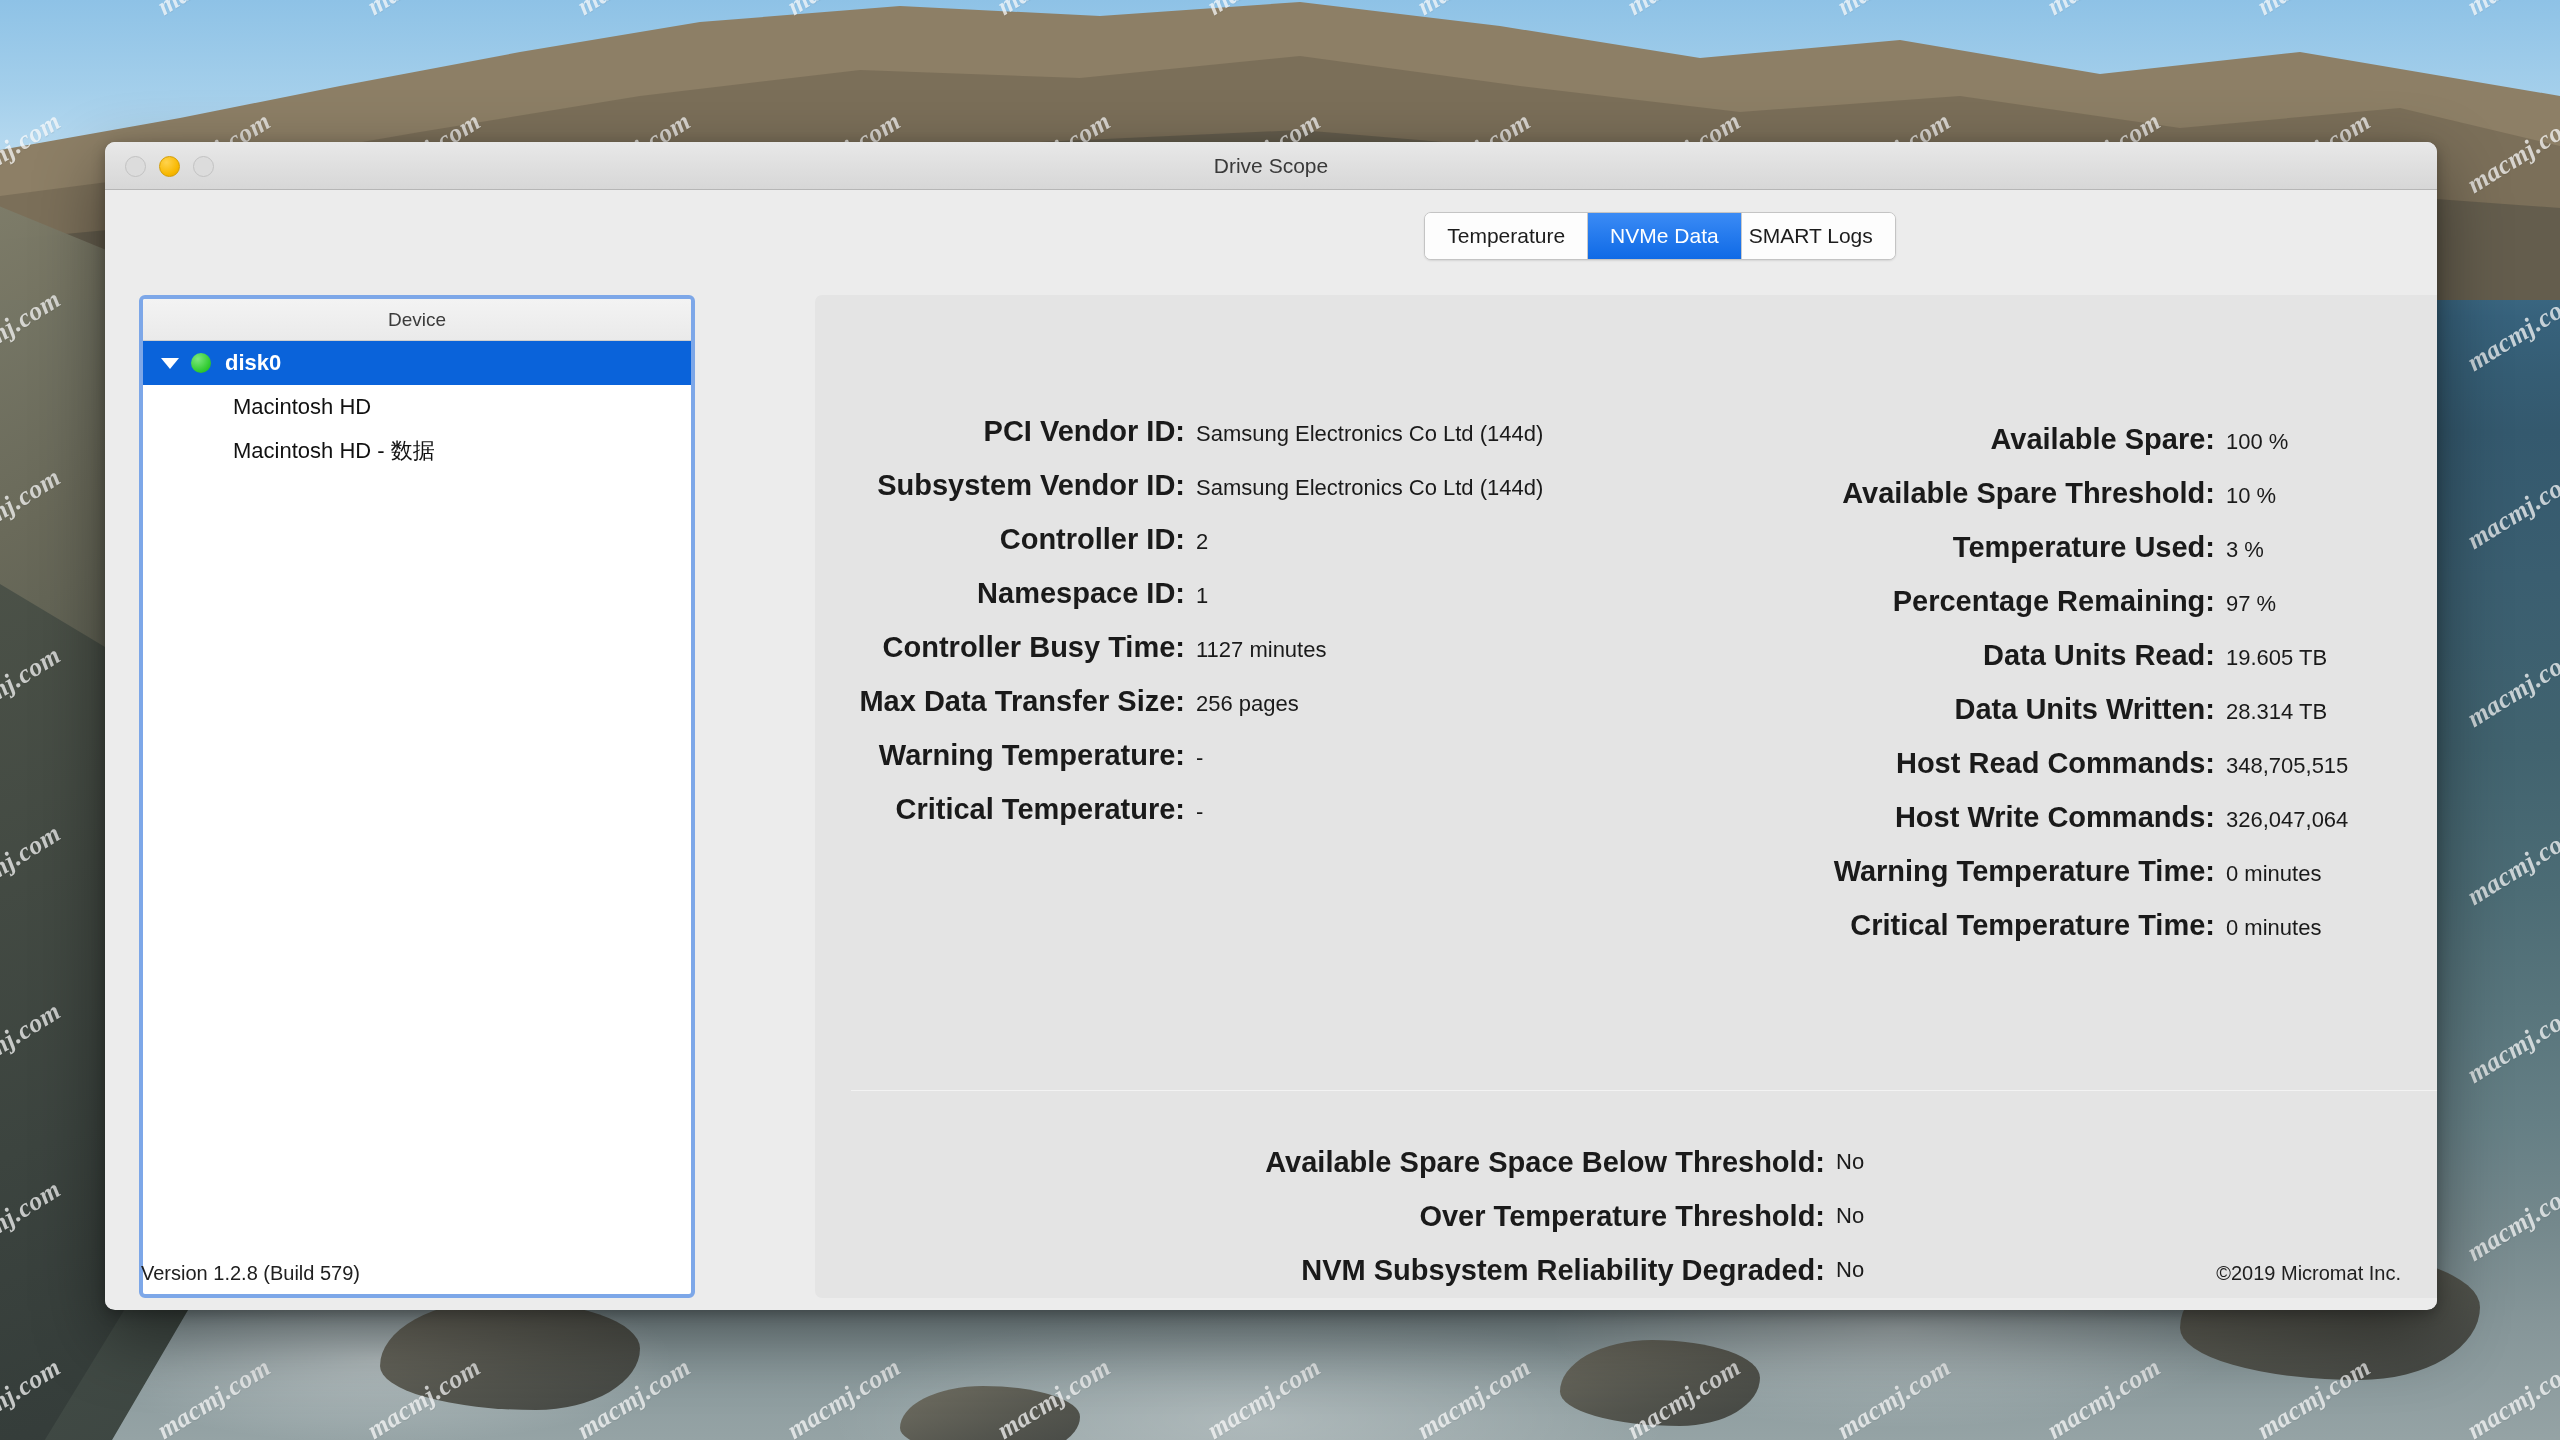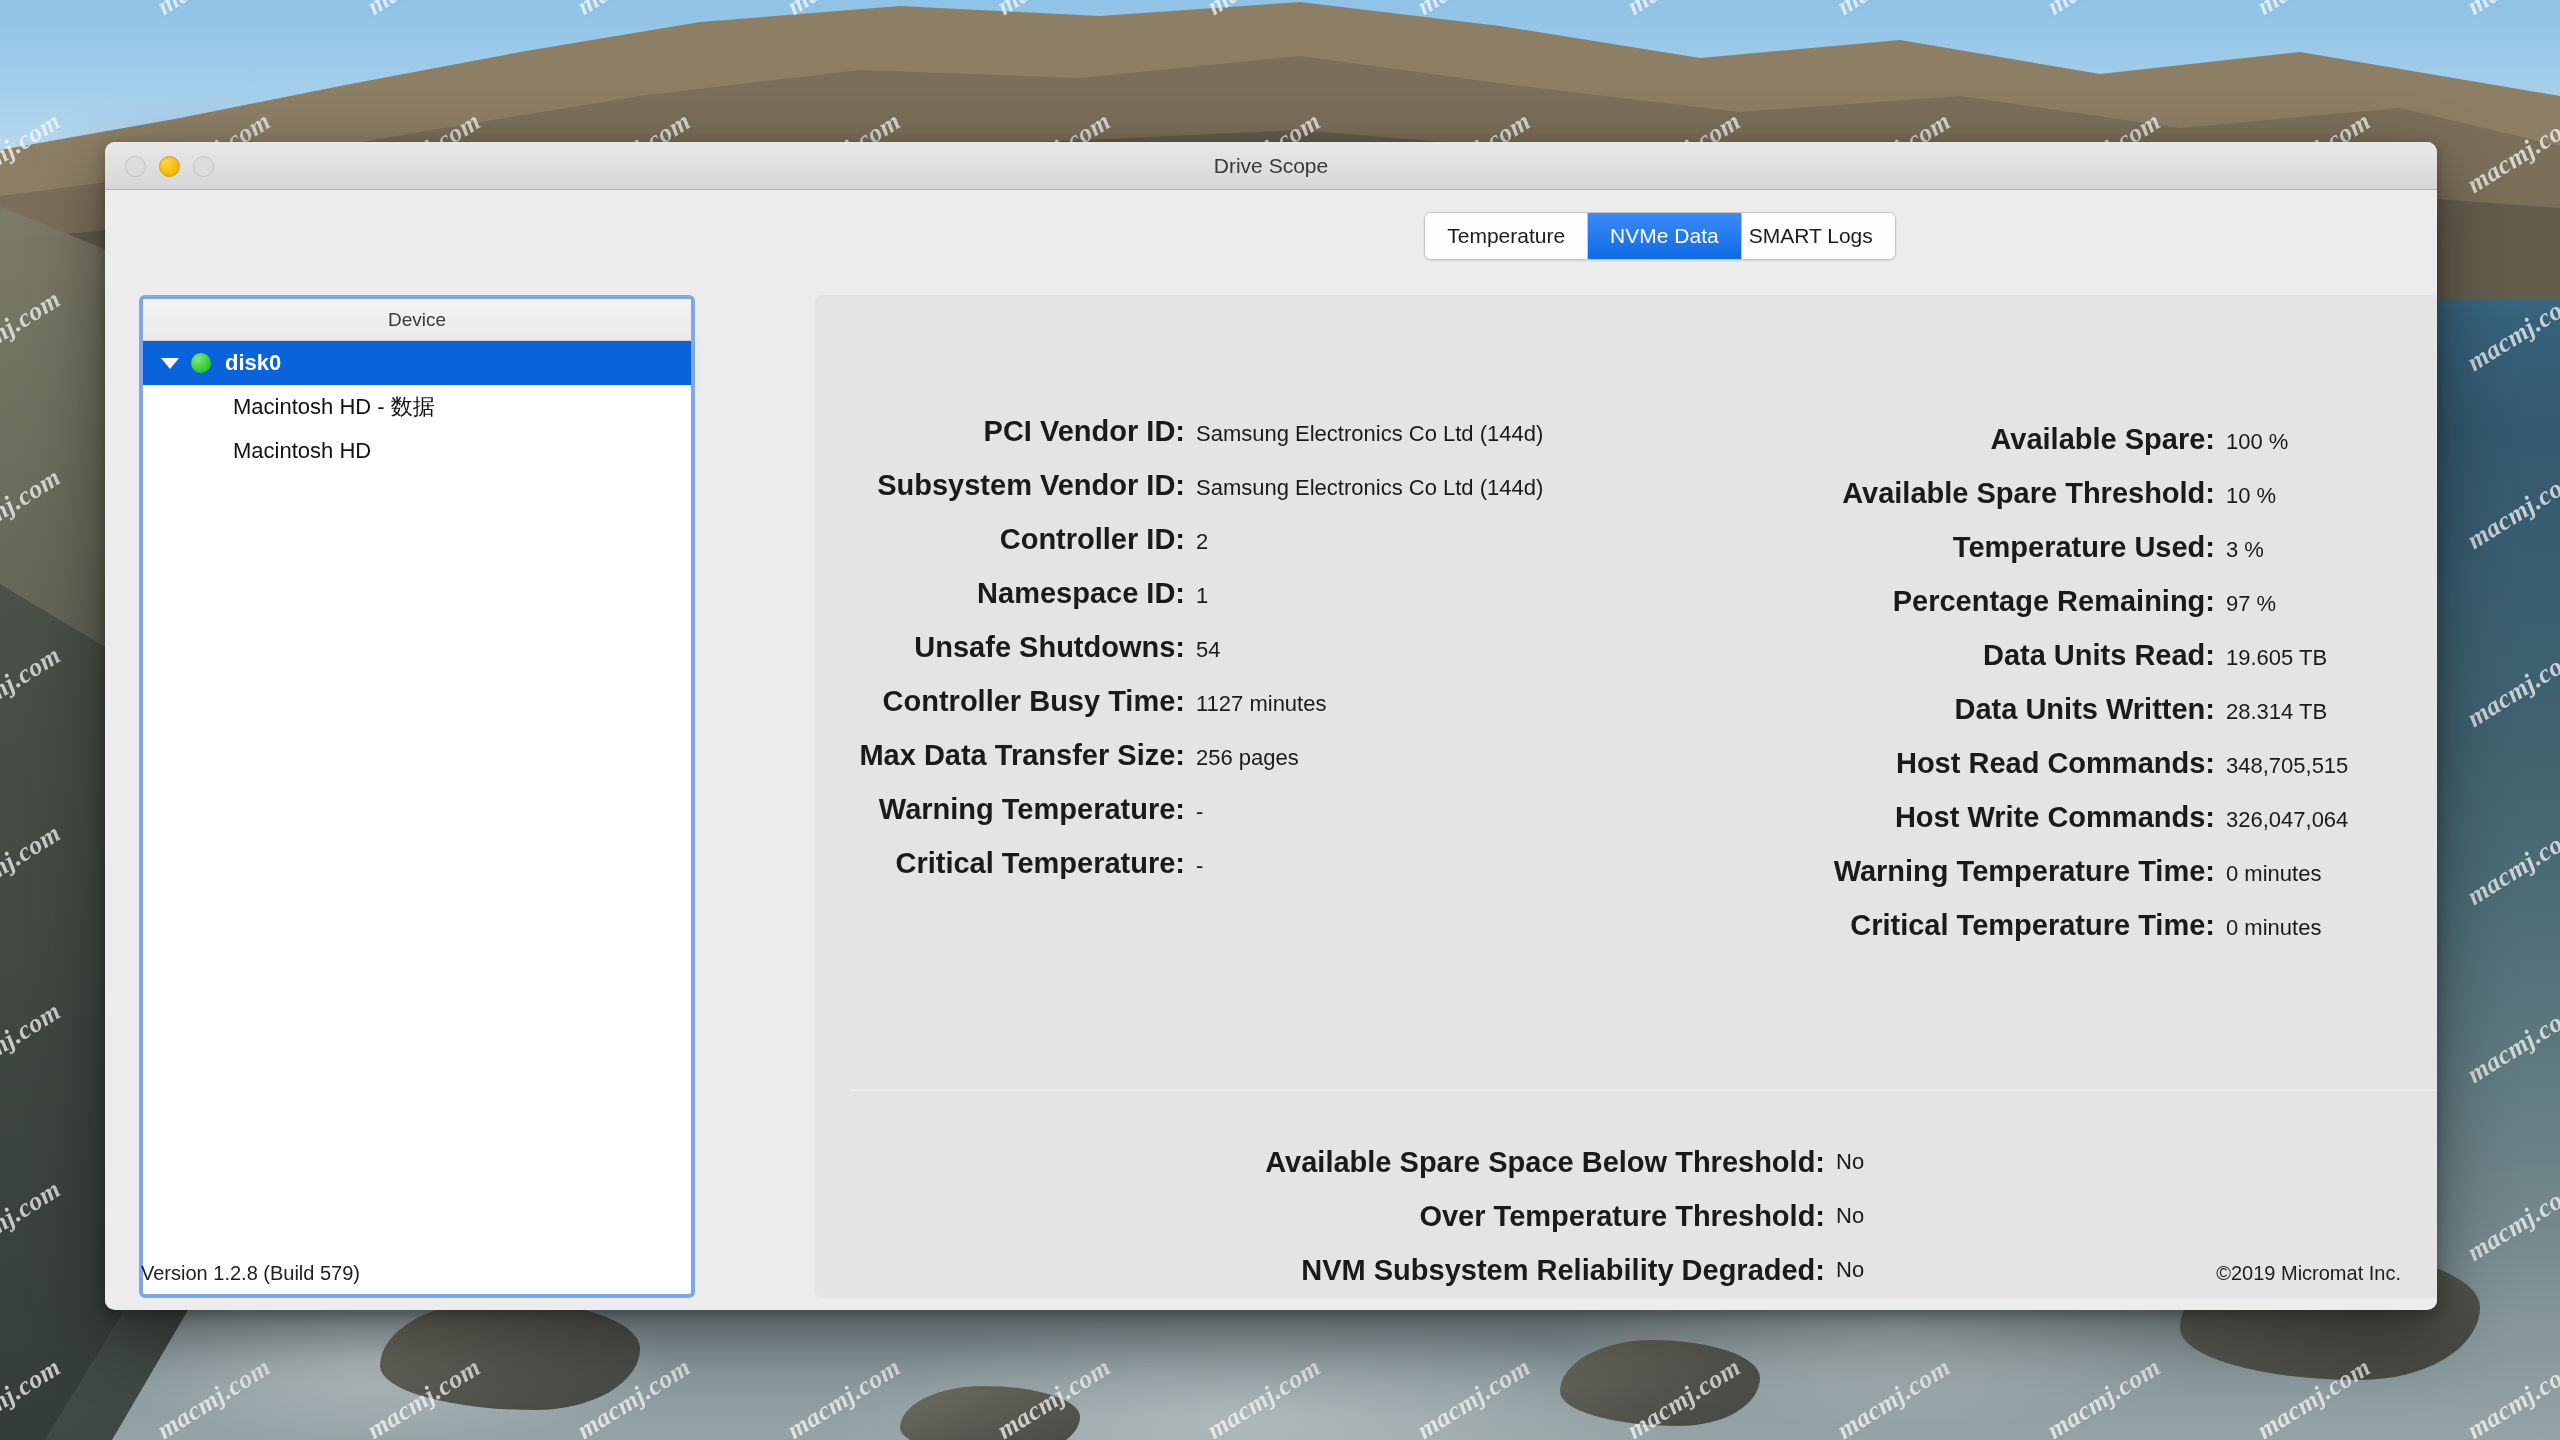--- a/index.html
+++ b/index.html
@@ -310,25 +310,25 @@
     <div id="sidebar-wrap">
       <div id="sidebar-header">Device</div>
 
       <div class="dev-row selected">
         <span class="disclosure"></span>
         <span class="status-dot"></span>
         <span>disk0</span>
       </div>
 
       <div class="dev-row child">
+        <span>Macintosh HD</span>
+      </div>
+
+      <div class="dev-row child">
         <span>Macintosh HD - 数据</span>
-      </div>
-
-      <div class="dev-row child">
-        <span>Macintosh HD</span>
       </div>
     </div>
 
     <div id="tabbar">
       <div id="tabs">
         <div class="tab">Temperature</div>
         <div class="tab active">NVMe Data</div>
         <div class="tab">SMART Logs</div>
       </div>
     </div>
@@ -344,24 +344,20 @@
           <span class="fld-label">Subsystem Vendor ID:</span>
           <span class="fld-value">Samsung Electronics Co Ltd (144d)</span>
         </div>
         <div class="field-row">
           <span class="fld-label">Controller ID:</span>
           <span class="fld-value">2</span>
         </div>
         <div class="field-row">
           <span class="fld-label">Namespace ID:</span>
           <span class="fld-value">1</span>
-        </div>
-        <div class="field-row">
-          <span class="fld-label">Unsafe Shutdowns:</span>
-          <span class="fld-value">54</span>
         </div>
         <div class="field-row">
           <span class="fld-label">Controller Busy Time:</span>
           <span class="fld-value">1127 minutes</span>
         </div>
         <div class="field-row">
           <span class="fld-label">Max Data Transfer Size:</span>
           <span class="fld-value">256 pages</span>
         </div>
         <div class="field-row">

